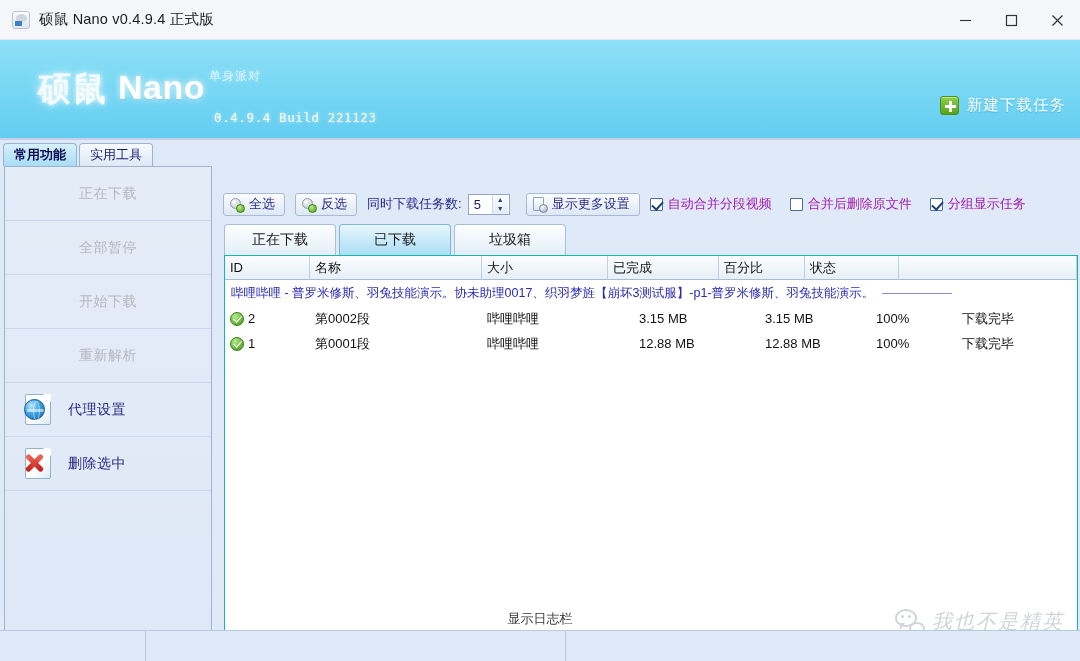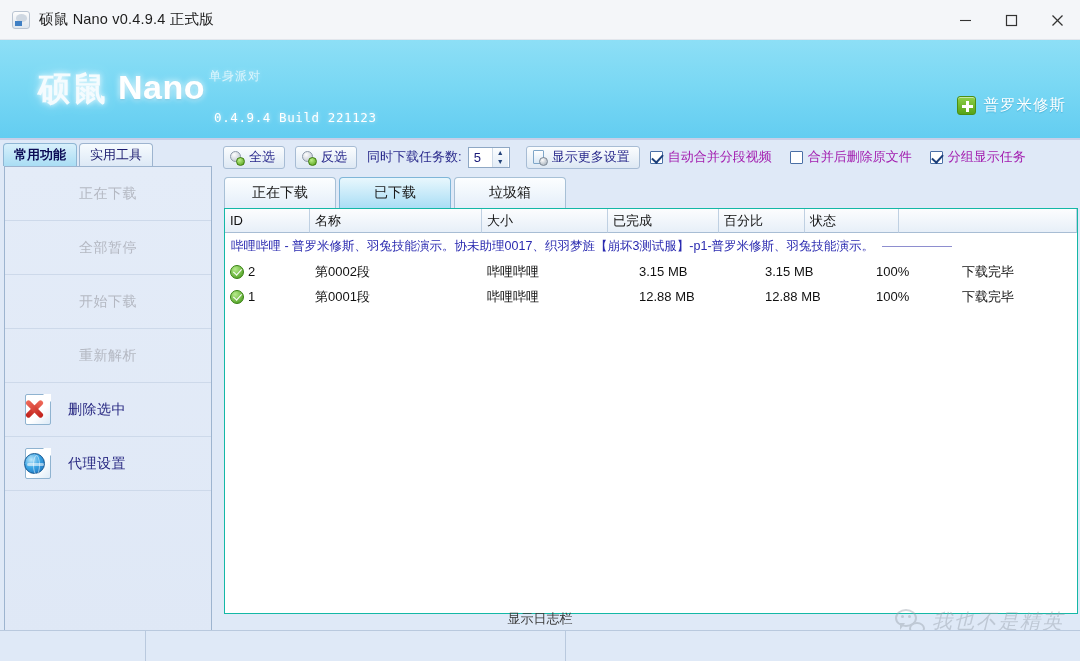--- a/index.html
+++ b/index.html
@@ -200,21 +200,21 @@
   }
 
   
   .main {
     flex: 1; min-width: 0;
     position: relative;
     padding-left: 2px;
   }
   .toolbar {
     height: 34px; display: flex; align-items: center;
-    padding-left: 6px; gap: 0;
+    padding-left: 6px; gap: 0; margin-top: 47px;
   }
   .tbtn {
     height: 23px; display: flex; align-items: center; gap: 5px;
     padding: 0 9px 0 5px;
     border: 1px solid #a7bcd4;
     border-radius: 3px;
     background: linear-gradient(#fbfdfe, #dde8f4);
     margin-right: 10px;
   }
   .tbtn .lbl { font-size: 13px; color: #2a2a8c; }
@@ -437,21 +437,21 @@
   </div>
 </div>
 
 <div class="banner">
   <div class="logo-cn">硕鼠</div>
   <div class="logo-en">Nano</div>
   <div class="logo-tag">单身派对</div>
   <div class="logo-build">0.4.9.4 Build 221123</div>
   <div class="newtask">
     <div class="plus-icon"></div>
-    <div class="newtask-label">普罗米修斯</div>
+    <div class="newtask-label">新建下载任务</div>
   </div>
 </div>
 
 <div class="bodywrap">
 
   <div class="sidebar">
     <div class="side-tabs">
       <div class="side-tab active">
         <span>常用功能</span>
       </div>
@@ -464,34 +464,34 @@
         <span class="s-label">正在下载</span>
       </div>
       <div class="side-item disabled">
         <span class="s-label">全部暂停</span>
       </div>
       <div class="side-item disabled">
         <span class="s-label">开始下载</span>
       </div>
       <div class="side-item disabled">
         <span class="s-label">重新解析</span>
+      </div>
+      <div class="side-item">
+        <span class="ico">
+          <span class="doc-shape"></span>
+            <span class="globe"></span>
+        </span>
+        <span class="s-label">代理设置</span>
       </div>
       <div class="side-item">
         <span class="ico">
           <span class="doc-shape"></span>
             <span class="x-mark"></span>
         </span>
         <span class="s-label">删除选中</span>
-      </div>
-      <div class="side-item">
-        <span class="ico">
-          <span class="doc-shape"></span>
-            <span class="globe"></span>
-        </span>
-        <span class="s-label">代理设置</span>
       </div>
     </div>
   </div>
 
   <div class="main">
 
     <div class="toolbar">
       <div class="tbtn">
         <span class="gear">
           <span class="gbody"></span>

